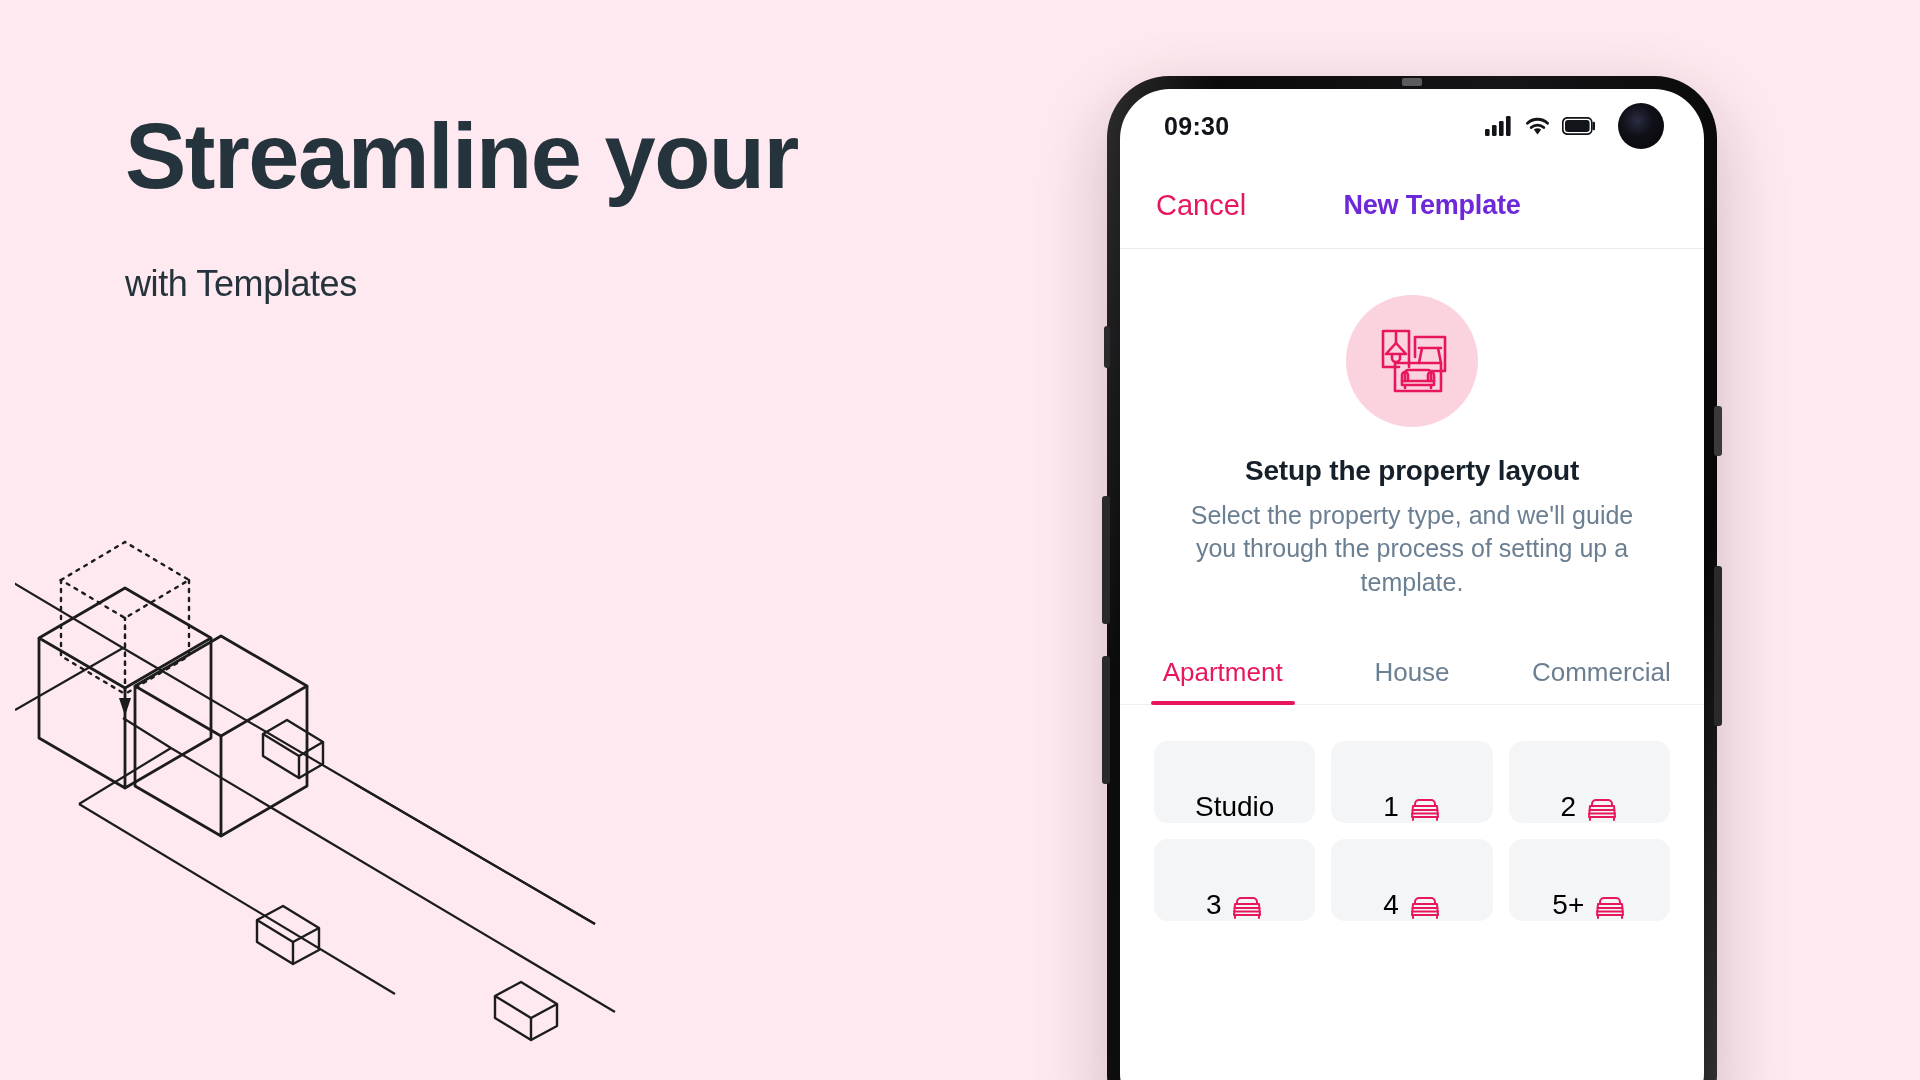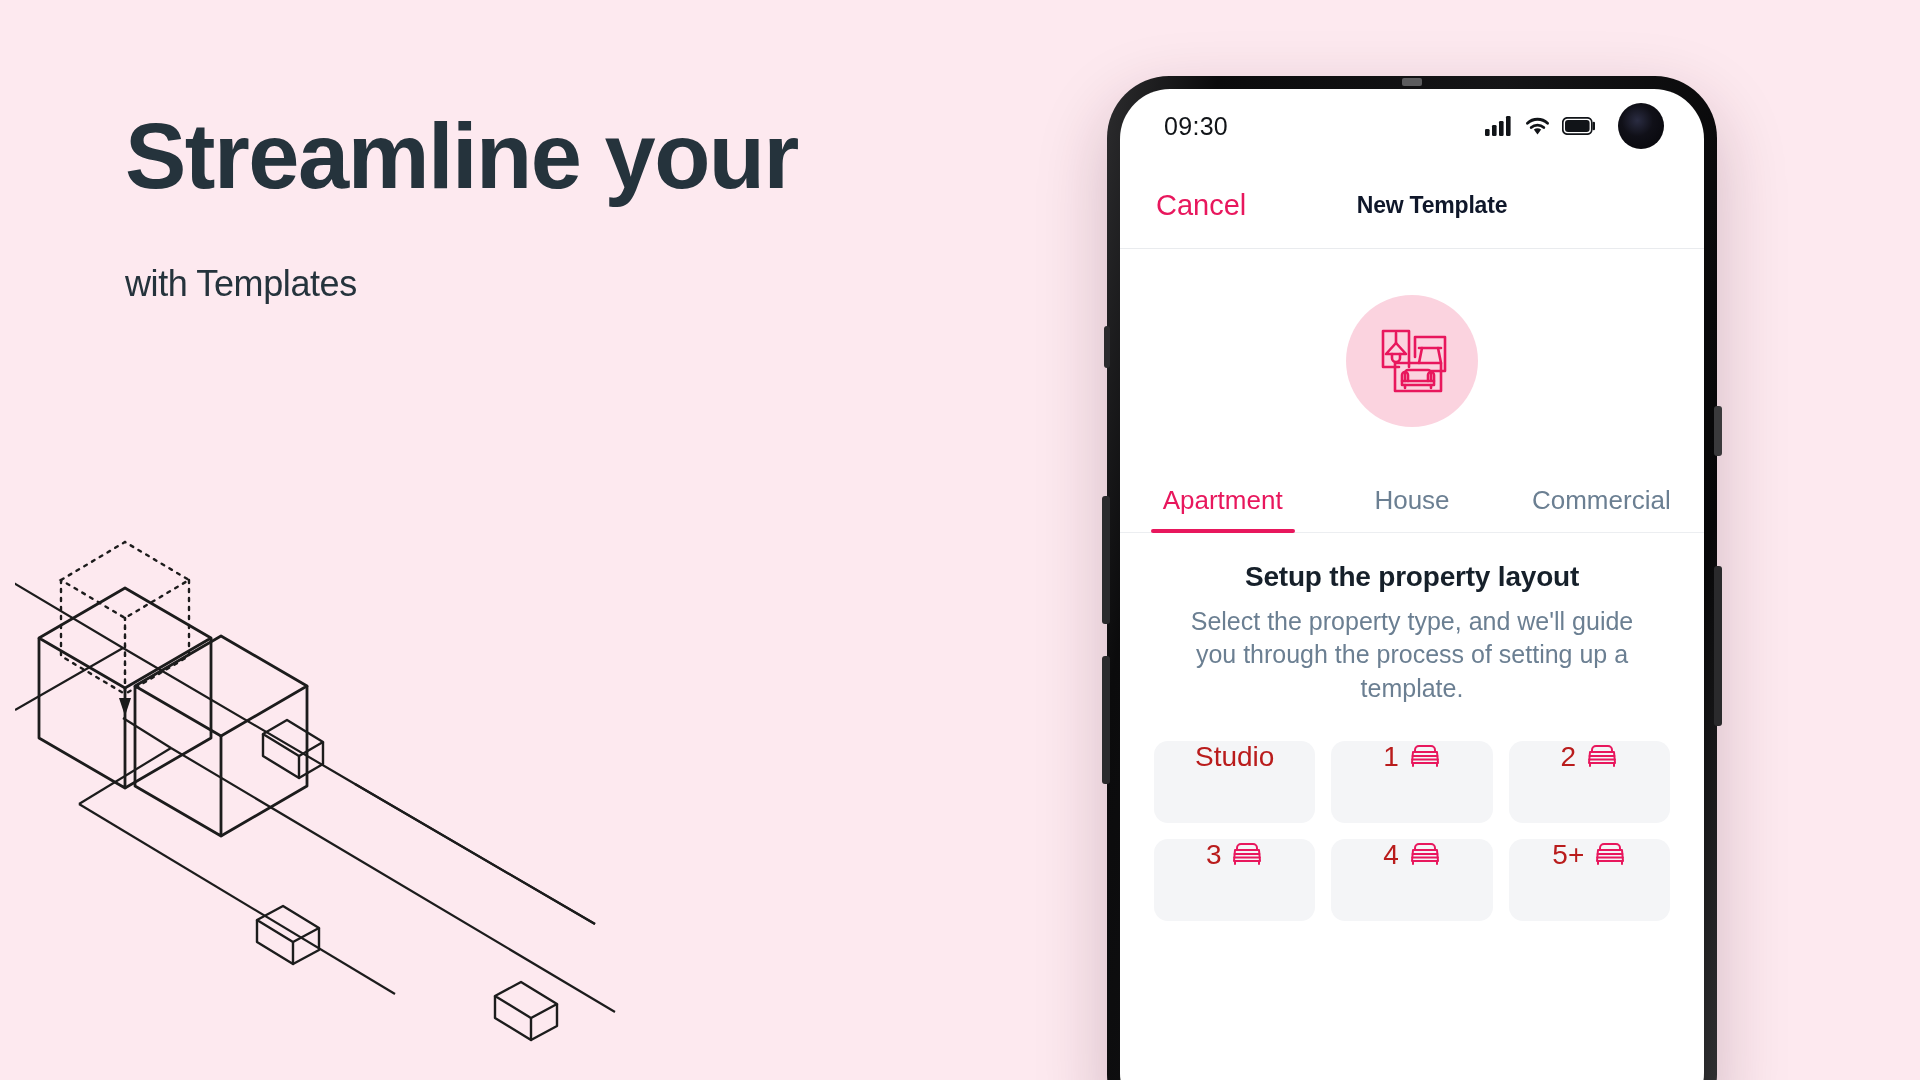--- a/index.html
+++ b/index.html
@@ -49,42 +49,42 @@
     position:absolute; left:50%; top:2px; transform:translateX(-50%);
     width:20px; height:8px; background:#5c5c5e; border-radius:2px; z-index:5;
   }
 
   
   #status-bar {
     position:relative; height:74px;
     display:flex; align-items:center; justify-content:space-between;
     padding:0 40px 0 44px;
   }
-  #clock { font-size:25px; font-weight:400; color:#111418; letter-spacing:0.3px; }
+  #clock { font-size:25px; font-weight:700; color:#111418; letter-spacing:0.3px; }
   #status-icons { display:flex; align-items:center; gap:11px; }
   #camera-hole {
     width:46px; height:46px; border-radius:50%;
     background:radial-gradient(circle at 42% 38%, #2a2c42 0%, #101018 40%, #050508 100%);
     margin-left:11px;
   }
 
   
   #nav-bar {
     position:relative; height:86px;
     display:flex; align-items:center;
     border-bottom:1px solid #e9ebee;
     padding-left:40px;
   }
   #cancel-btn {
     position:absolute; left:36px;
     font-size:29px; color:#e8175d; font-weight:400; cursor:pointer;
   }
   #nav-title {
     width:100%; text-align:center;
-    font-size:23px; font-weight:700; color:#0f172a; letter-spacing:-0.2px;
+    font-size:27px; font-weight:700; color:#6d28d9; letter-spacing:-0.2px;
   }
 
   
   #hero { display:flex; justify-content:center; margin-top:46px; }
   #hero-circle {
     width:132px; height:132px; border-radius:50%;
     background:#fbd3df;
     display:flex; align-items:center; justify-content:center;
   }
 
@@ -112,22 +112,22 @@
     height:4px; background:#e8175d; border-radius:2px;
   }
 
   
   #chips {
     display:grid; grid-template-columns:repeat(3,1fr);
     gap:16px; padding:36px 34px 0;
   }
   .chip {
     background:#f4f5f7; border-radius:14px; height:82px;
-    display:flex; align-items:flex-start; justify-content:center; gap:10px;
-    font-size:28px; color:#b91c1c; cursor:pointer;
+    display:flex; align-items:flex-end; justify-content:center; gap:10px;
+    font-size:28px; color:#000000; cursor:pointer;
   }
   .chip svg { display:block; }
 </style>
 </head>
 <body>
 
 <div id="stage">
 
   <svg id="iso-art" viewBox="0 0 760 580" fill="none">
 
@@ -240,31 +240,31 @@
             <path d="M26 40 L72 40 L72 68 L26 68 Z"></path>
             <path d="M36 58 L36 50 A3 3 0 0 1 39 47 L59 47 A3 3 0 0 1 62 50 L62 58"></path>
             <path d="M33 58 L33 52 A3 3 0 0 1 39 52 L39 58"></path>
             <path d="M59 58 L59 52 A3 3 0 0 1 65 52 L65 58"></path>
             <path d="M33 58 L65 58 L65 62 L33 62 Z"></path>
             <path d="M36 62 L36 65 M62 62 L62 65"></path>
           </svg>
         </div>
       </div>
 
+      <div id="heading-block">
+        <div id="section-title">Setup the property layout</div>
+        <div id="section-desc">Select the property type, and we'll guide you through the process of setting up a template.</div>
+      </div>
+
       <div id="tabs">
         <div class="tab active">Apartment</div>
         <div class="tab">House</div>
         <div class="tab">Commercial</div>
       </div>
 
-      <div id="heading-block">
-        <div id="section-title">Setup the property layout</div>
-        <div id="section-desc">Select the property type, and we'll guide you through the process of setting up a template.</div>
-      </div>
-
       <div id="chips">
         <div class="chip">
           <span>Studio</span>
         </div>
         <div class="chip">
           <span>1</span>
           <svg width="32" height="28" viewBox="0 0 32 28" stroke="#e8175d" stroke-width="2" fill="none" stroke-linejoin="round" stroke-linecap="round">
             <path d="M6 9 A4 4 0 0 1 10 5 L22 5 A4 4 0 0 1 26 9 L26 11 L6 11 Z"></path>
             <path d="M4 11 L28 11 L29 22 L3 22 Z"></path>
             <path d="M3.6 15 L28.4 15 M3.2 18.5 L28.8 18.5"></path>

